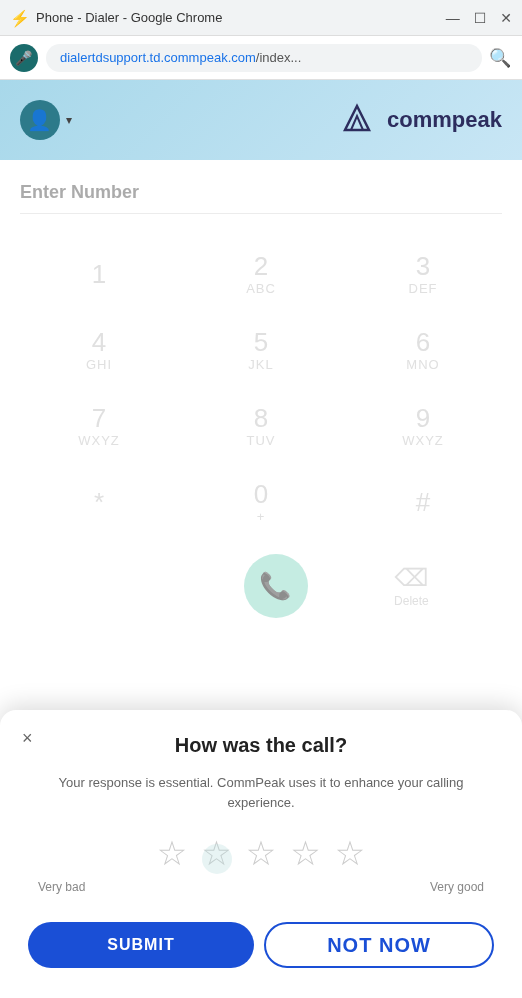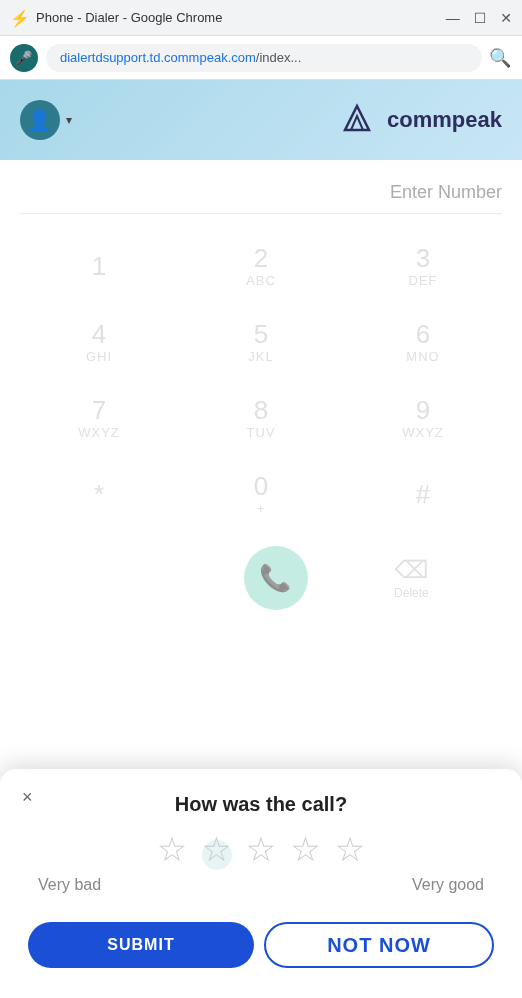--- a/index.html
+++ b/index.html
@@ -134,28 +134,29 @@
     }
 
     
     .dialer-area {
       padding: 16px 20px 0;
       background: #fff;
       filter: blur(0px);
     }
     .number-input {
       width: 100%;
-      text-align: right;
+      text-align: left;
       font-size: 18px;
       color: #aaa;
       border: none;
       border-bottom: 1px solid #e0e0e0;
       padding: 6px 0 10px;
-      margin-bottom: 16px;
+      margin-bottom: 24px;
       outline: none;
+      font-weight: bold;
     }
 
     
     .keypad {
       display: grid;
       grid-template-columns: repeat(3, 1fr);
       gap: 4px;
       margin-bottom: 16px;
     }
     .key {
@@ -258,21 +259,21 @@
       cursor: pointer;
       line-height: 1;
     }
     .star-labels {
       display: flex;
       justify-content: space-between;
       padding: 0 10px;
       margin-bottom: 28px;
     }
     .star-label {
-      font-size: 16px;
+      font-size: 12px;
       color: #888;
     }
     .btn-row {
       display: flex;
       gap: 10px;
     }
     .submit-btn {
       flex: 1;
       height: 46px;
       background: #1a4fd6;
@@ -403,20 +404,21 @@
         <span class="delete-icon">⌫</span>
         <span class="delete-label">Delete</span>
       </div>
     </div>
   </div>
 </div>
 
 <div class="modal-overlay">
   <span class="modal-close">×</span>
   <div class="modal-title">How was the call?</div>
+  <div class="modal-desc">Your response is essential. CommPeak uses it to enhance your calling experience.</div>
 
   <div class="stars-row">
     <span class="star">☆</span>
     <span class="star" style="position:relative;">☆<span style="position:absolute;bottom:-4px;left:50%;transform:translateX(-50%);width:30px;height:30px;background:rgba(180,220,220,0.3);border-radius:50%;pointer-events:none;"></span></span>
     <span class="star">☆</span>
     <span class="star">☆</span>
     <span class="star">☆</span>
   </div>
 
   <div class="star-labels">

